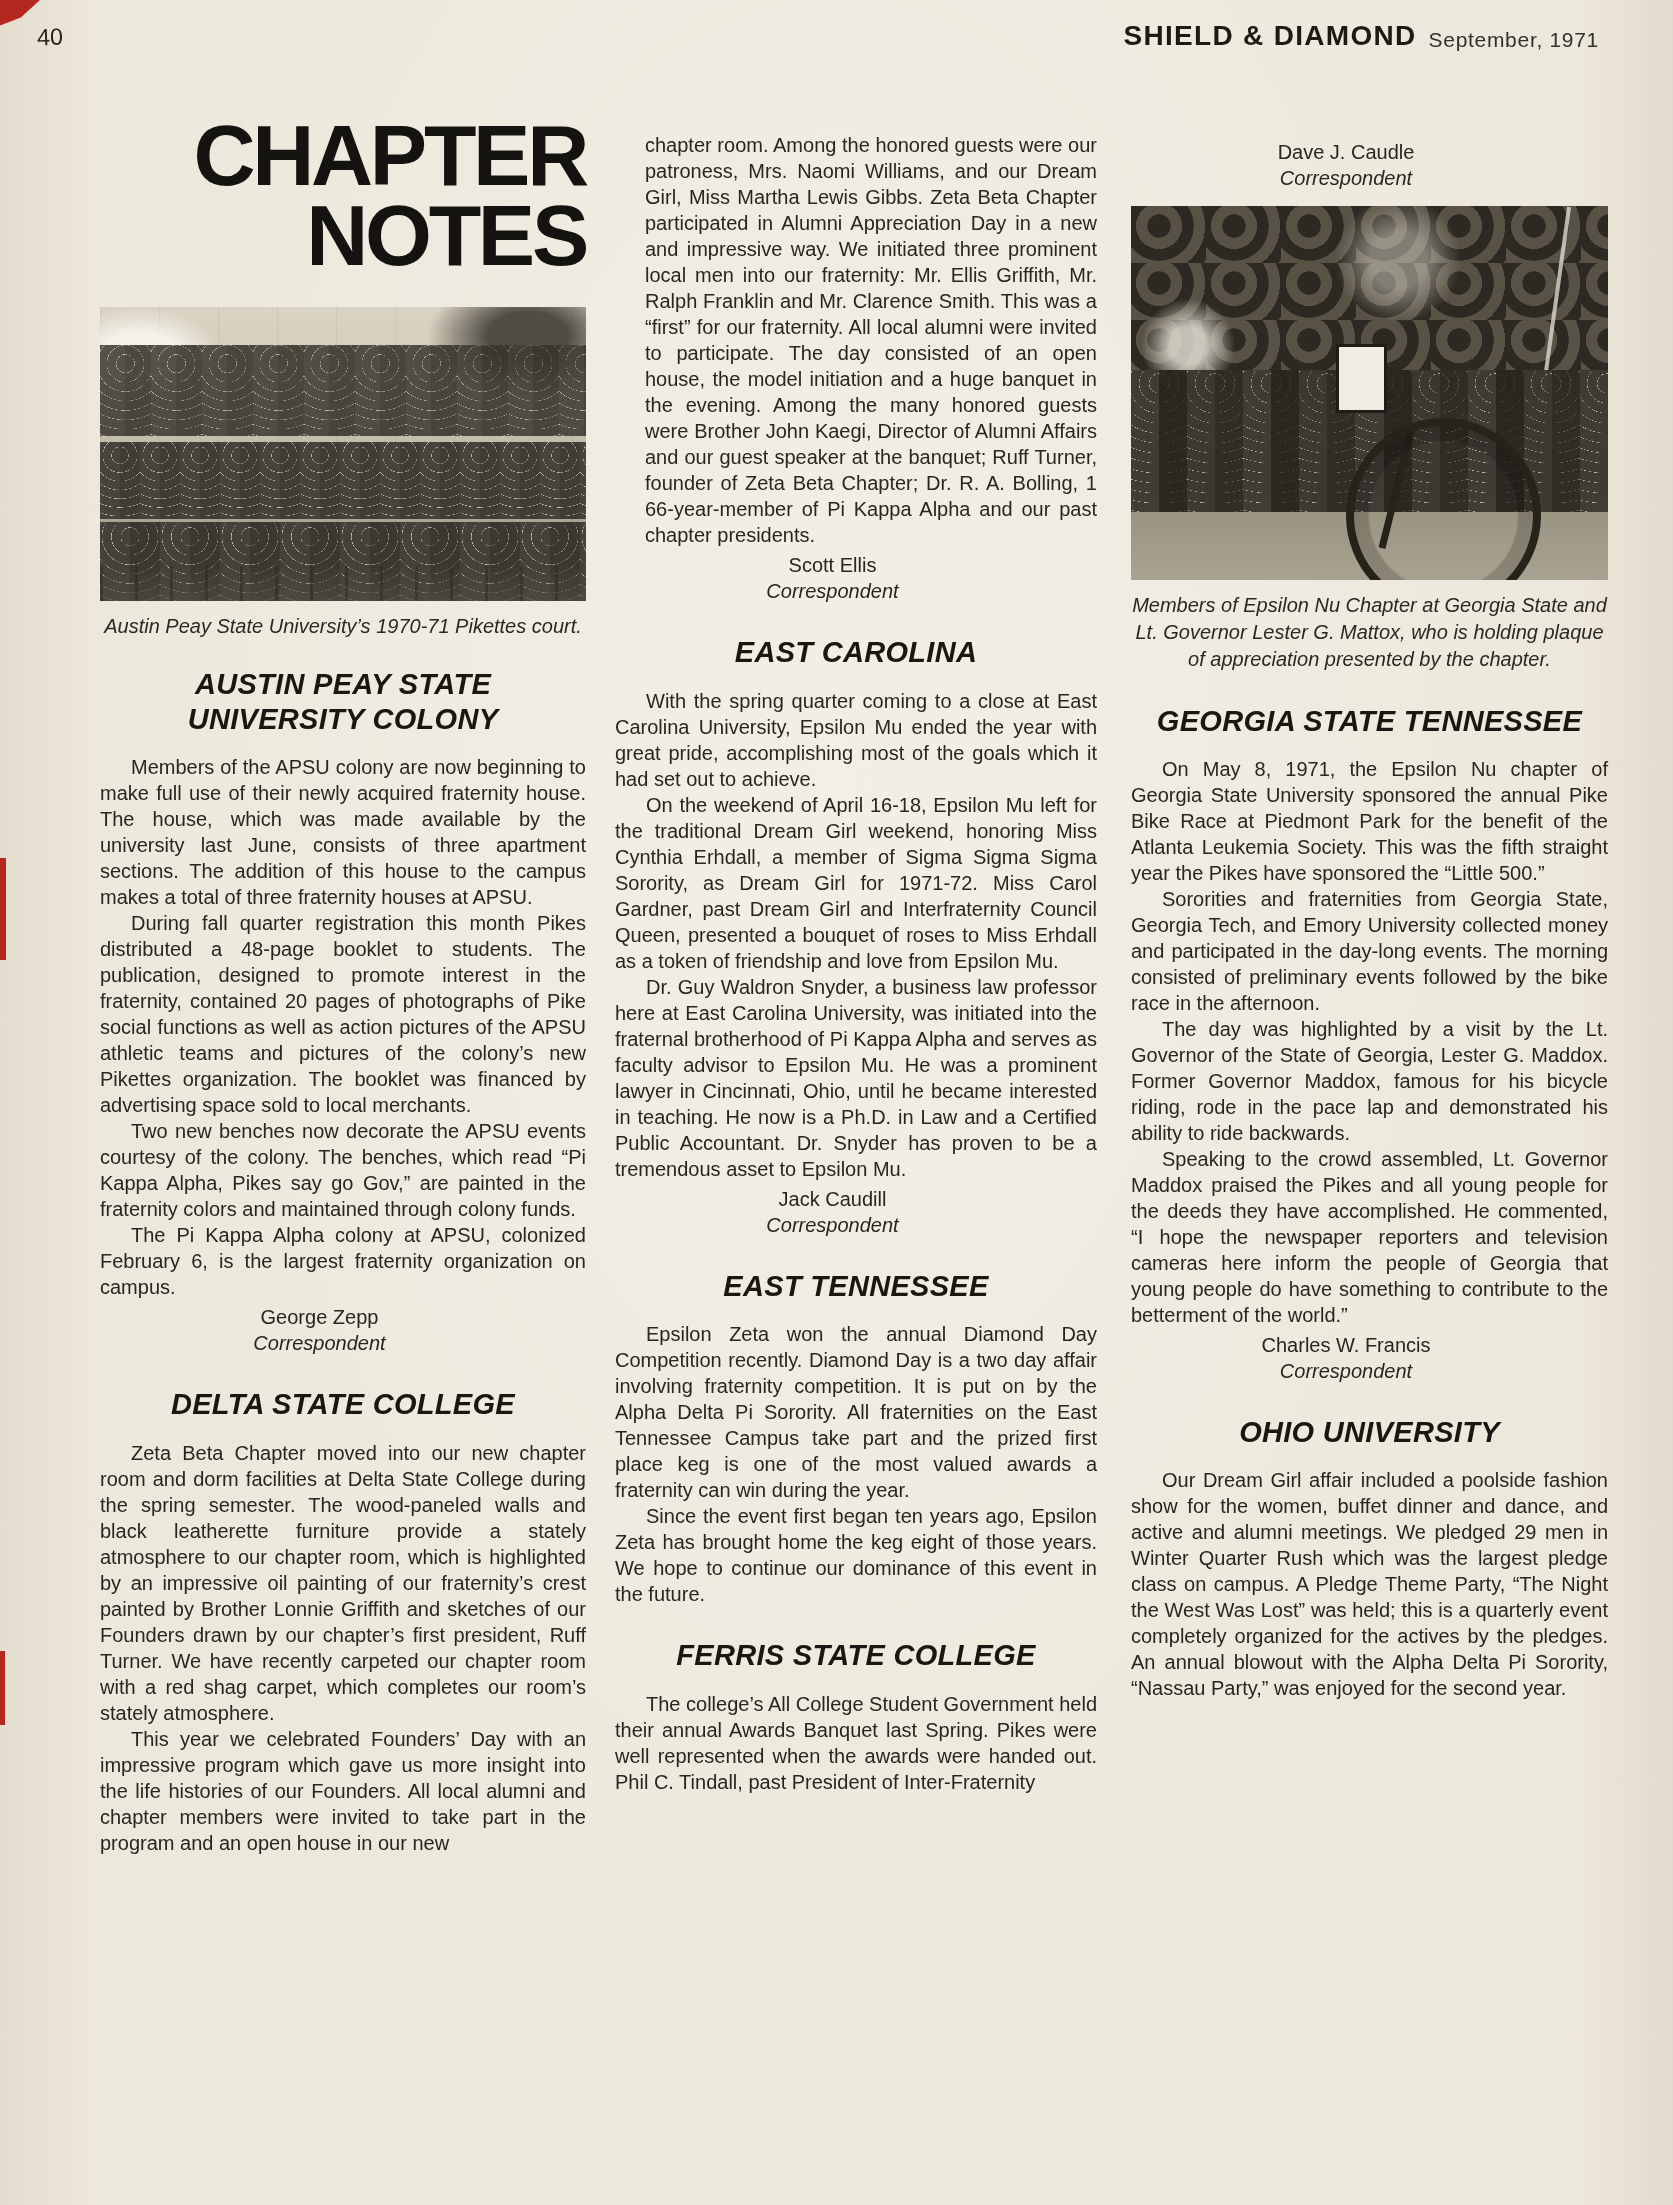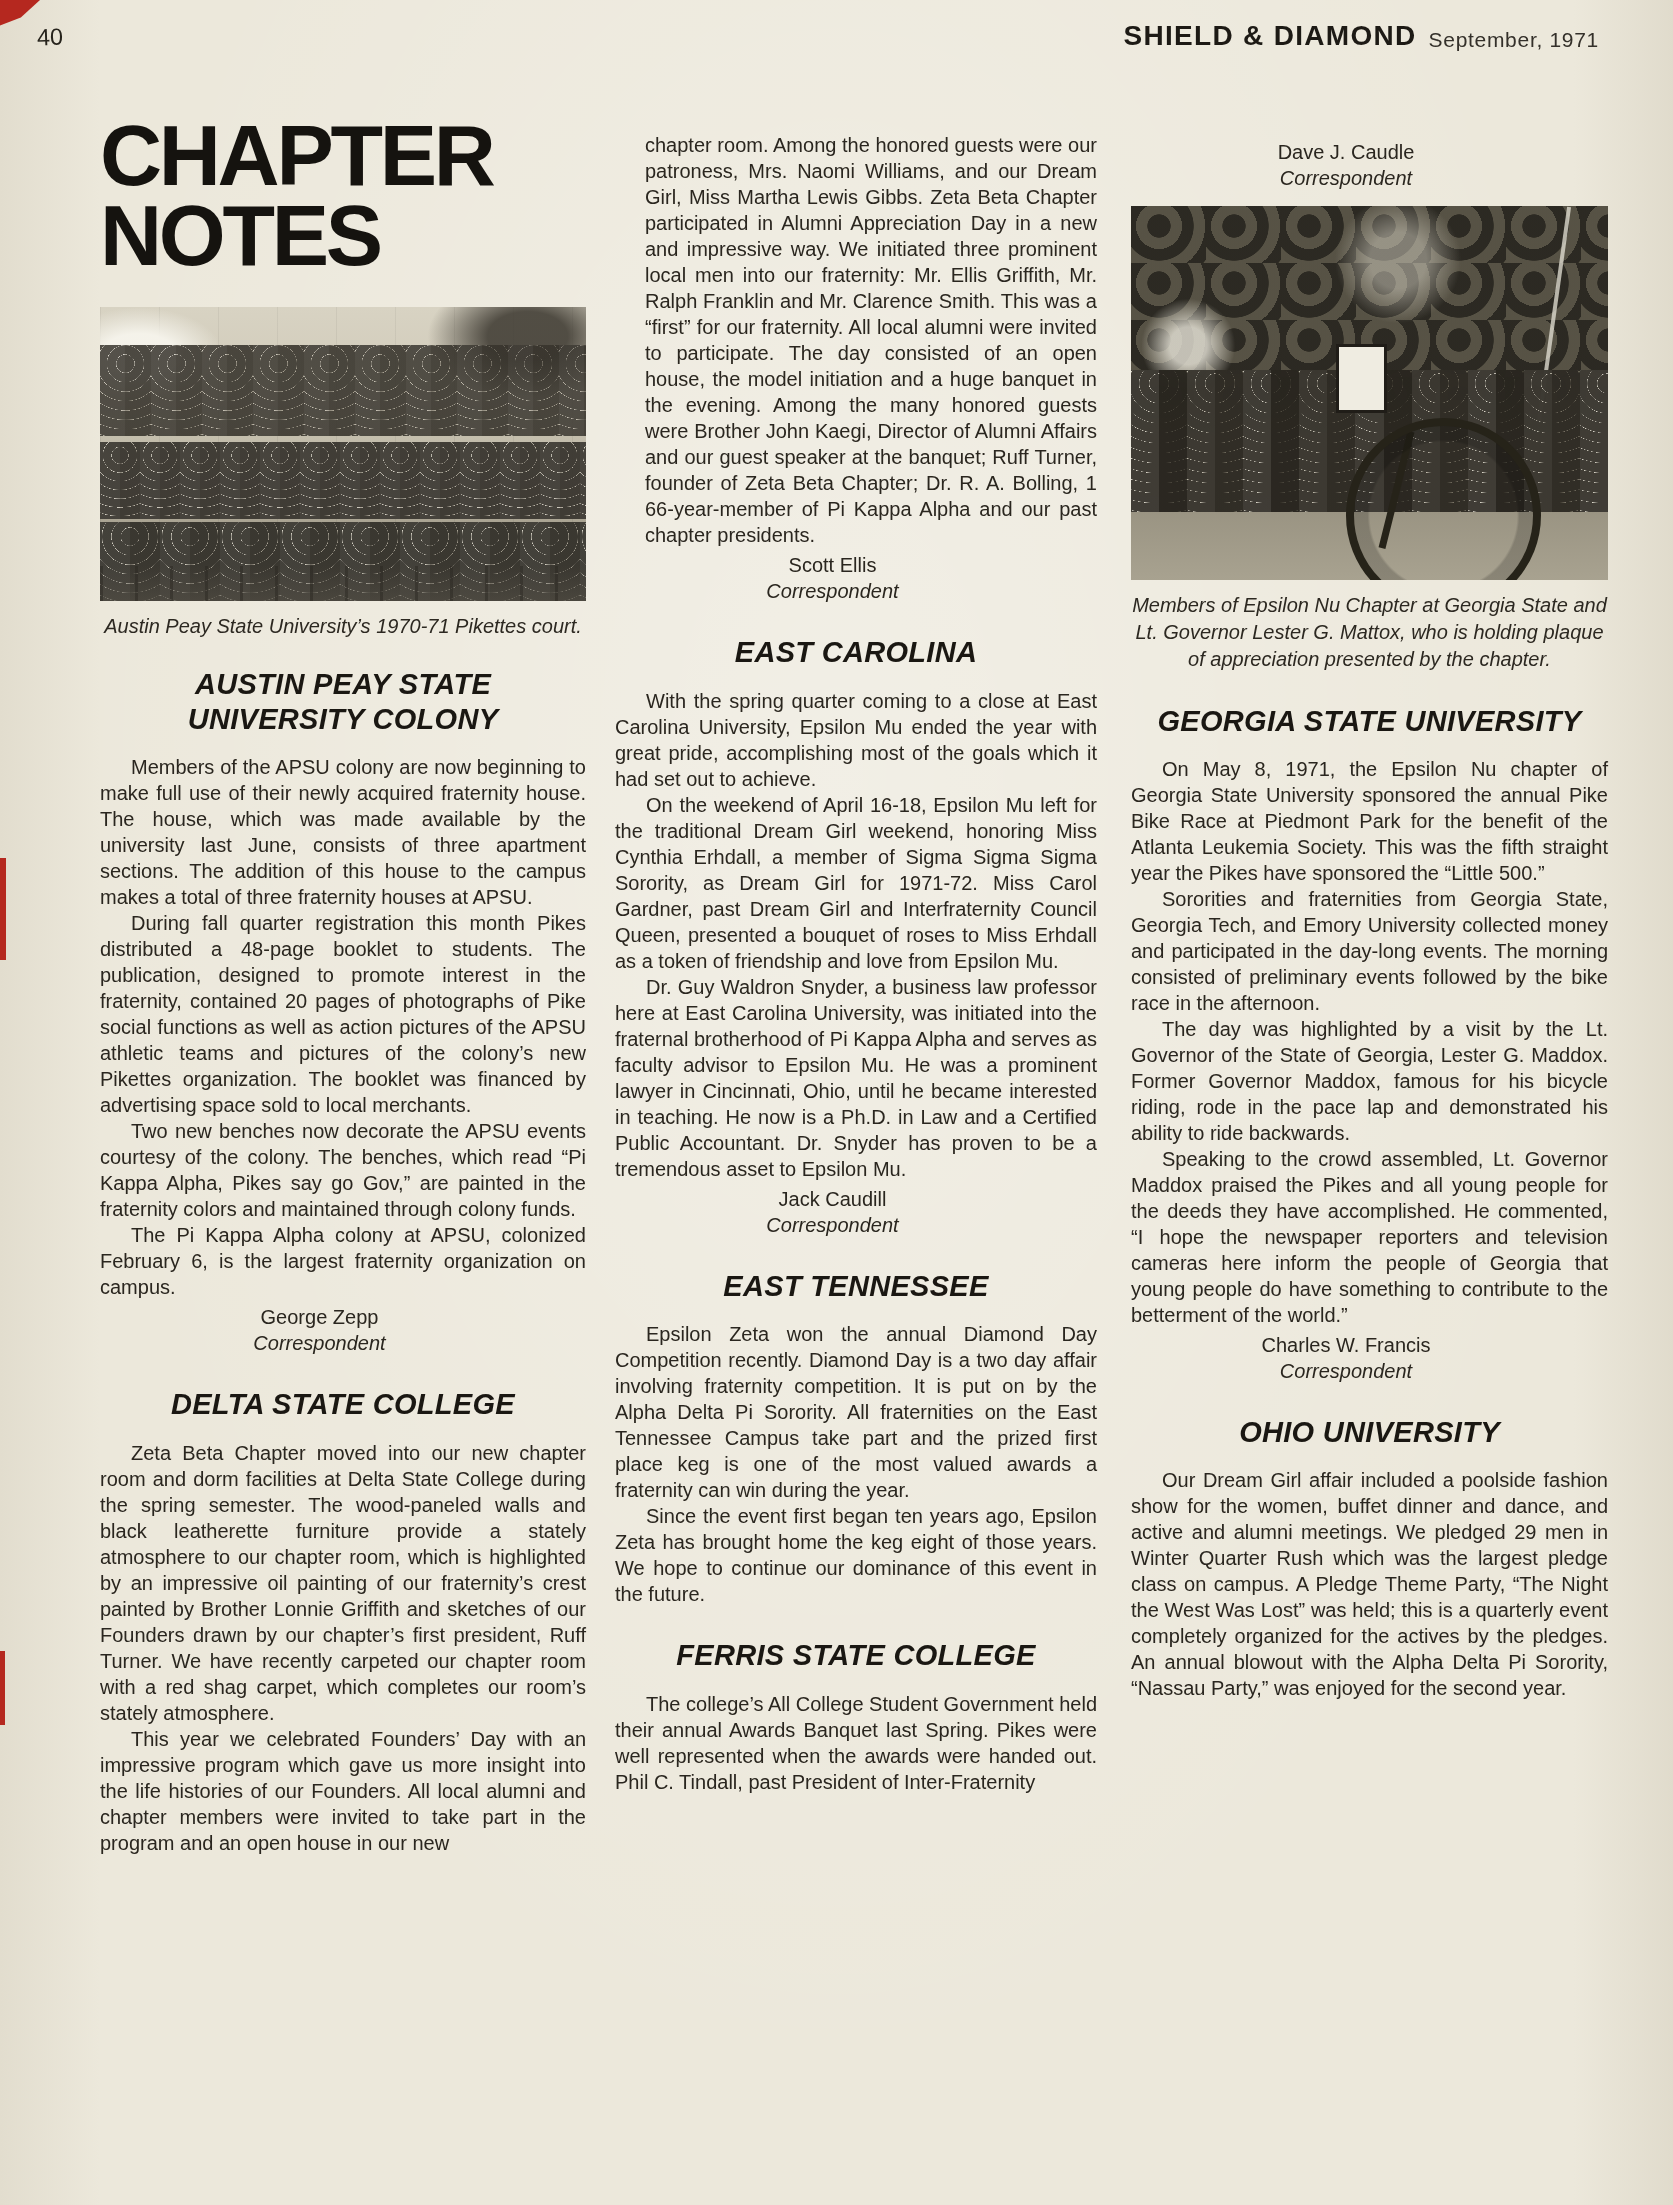--- a/index.html
+++ b/index.html
@@ -33,21 +33,21 @@
 
   
   .col { position:absolute; top:115px; }
   .col-left  { left:100px;  width:486px; }
   .col-mid   { left:615px;  width:482px; padding-top:17.4px; }
   .col-right { left:1131px; width:477px; padding-top:20px; }
 
   .page-title {
     margin:0 0 32px 0;
     font-size:86px; line-height:80px; font-weight:700;
-    letter-spacing:-3.3px; color:#15130f;
+    letter-spacing:-3.3px; color:#15130f;text-align:right;
   }
 
   .para {
     margin:0; font-size:20px; line-height:26px;
     text-align:justify; text-indent:31px; color:#2a261f;
   }
   .para-cont { text-indent:0;margin-left:30px; }
 
   .sec-head {
     font-size:29px; line-height:35px; font-weight:700;
@@ -217,21 +217,21 @@
       <div class="band band-foliage"></div>
       <div class="pole"></div>
       <div class="band band-people"></div>
       <div class="plaque"></div>
       <div class="bike-fork"></div>
       <div class="bike-wheel"></div>
     </figure>
     <p class="caption">Members of Epsilon Nu Chapter at Georgia State and Lt. Governor Lester G. Mattox, who is holding plaque of appreciation presented by the chapter.</p>
 
     <section>
-      <h2 class="sec-head">GEORGIA STATE UNIVERSITY</h2>
+      <h2 class="sec-head">GEORGIA STATE TENNESSEE</h2>
       <p class="para">On May 8, 1971, the Epsilon Nu chapter of Georgia State University sponsored the annual Pike Bike Race at Piedmont Park for the benefit of the Atlanta Leukemia Society. This was the fifth straight year the Pikes have sponsored the “Little 500.”</p>
       <p class="para">Sororities and fraternities from Georgia State, Georgia Tech, and Emory University collected money and participated in the day-long events. The morning consisted of preliminary events followed by the bike race in the afternoon.</p>
       <p class="para">The day was highlighted by a visit by the Lt. Governor of the State of Georgia, Lester G. Maddox. Former Governor Maddox, famous for his bicycle riding, rode in the pace lap and demonstrated his ability to ride backwards.</p>
       <p class="para">Speaking to the crowd assembled, Lt. Governor Maddox praised the Pikes and all young people for the deeds they have accomplished. He commented, “I hope the newspaper reporters and television cameras here inform the people of Georgia that young people do have something to contribute to the betterment of the world.”</p>
       <div class="signature">
         <span class="sig-name">Charles W. Francis</span>
         <span class="sig-role">Correspondent</span>
       </div>
     </section>
 

